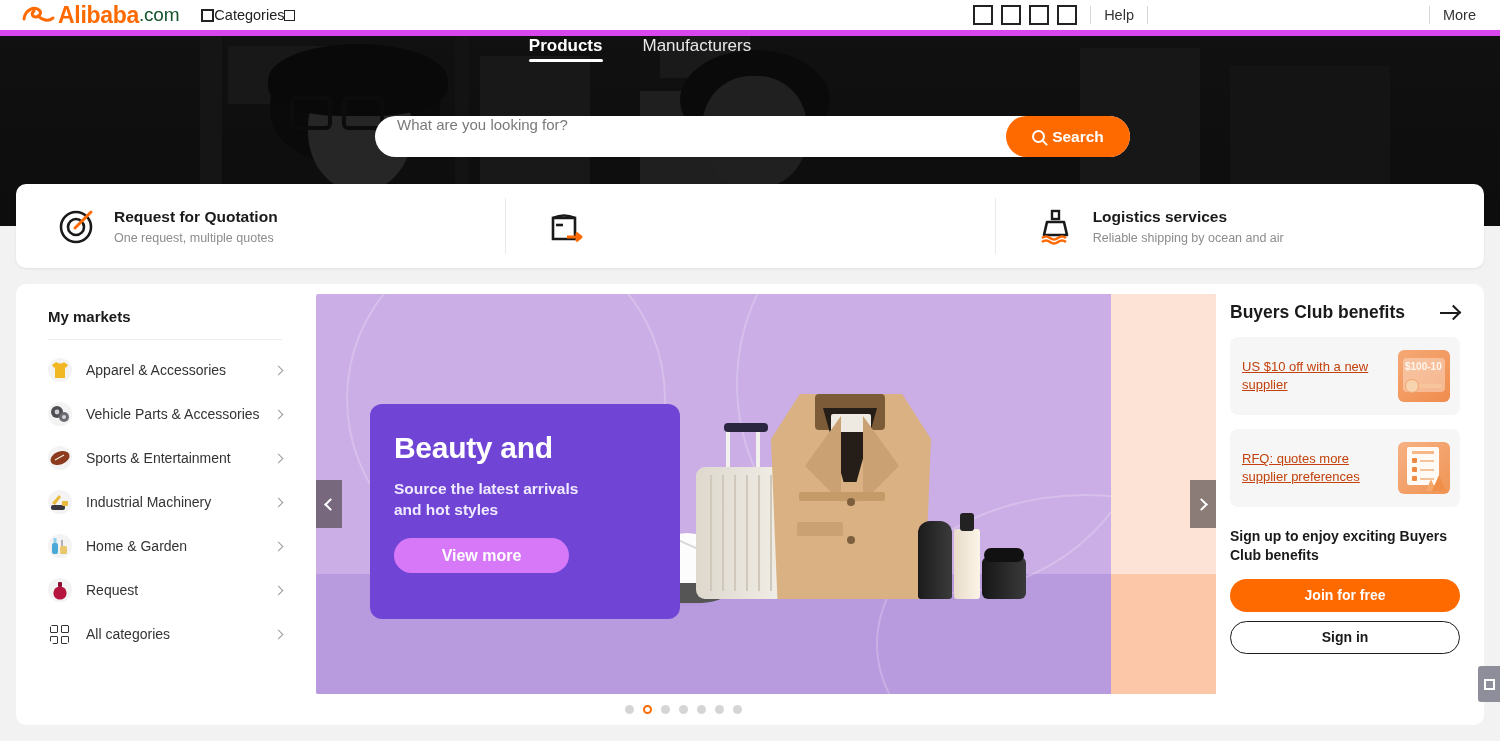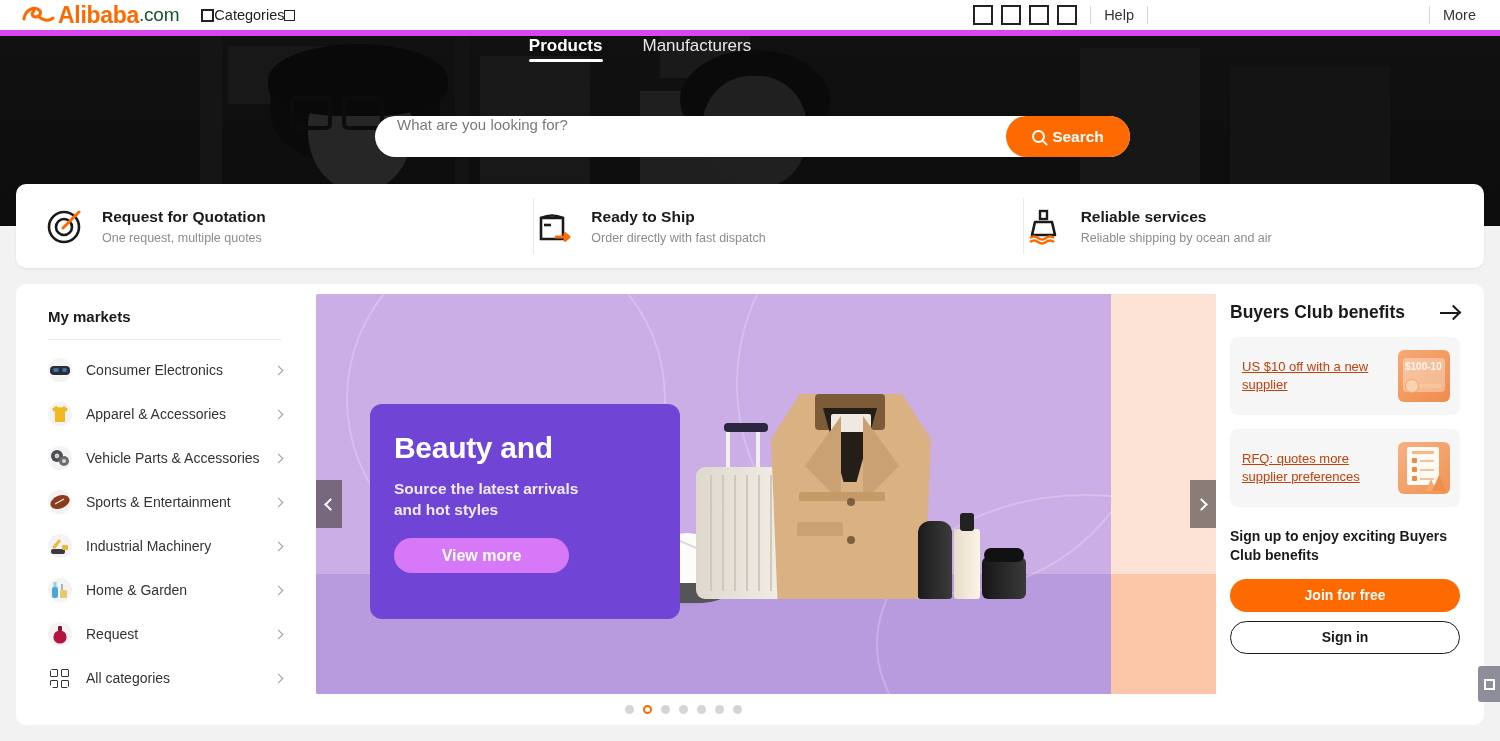--- a/index.html
+++ b/index.html
@@ -109,21 +109,21 @@
                 background:#fff; transform:rotate(45deg); }
 
   
   .svc-row {
     position:absolute; top:184px; left:16px;
     width:1468px; height:84px;
     background:#ffffff; border-radius:10px;
     display:flex; z-index:10;
     box-shadow:0 1px 3px rgba(0,0,0,0.07);
   }
-  .svc { flex:1; display:flex; align-items:center; position:relative;margin-left:28px; }
+  .svc { flex:1; display:flex; align-items:center; padding-left:40px; position:relative; }
   .svc + .svc::before {
     content:""; position:absolute; left:0; top:14px; bottom:14px; width:1px; background:#eaeaea;
   }
   .svc-ico { width:42px; height:42px; margin-right:16px; flex:none; position:relative; }
   .svc-txt h4 { font-size:15.5px; font-weight:bold; color:#1a1a1a; margin-bottom:5px; }
   .svc-txt p  { font-size:12.5px; color:#8c8c8c; }
 
   
   .main-card {
     position:absolute; top:284px; left:16px;
@@ -385,59 +385,44 @@
   <div class="svc">
     <span class="svc-ico">
       <svg width="42" height="42" viewBox="0 0 42 42">
         <path d="M8 13 h22 v21 h-22 z" fill="none" stroke="#1a1a1a" stroke-width="2.6"></path>
         <path d="M8 13 q11 -5 22 0" fill="none" stroke="#1a1a1a" stroke-width="2.6"></path>
         <line x1="11" y1="20" x2="18" y2="20" stroke="#1a1a1a" stroke-width="2.6"></line>
         <line x1="22" y1="32" x2="35" y2="32" stroke="#ff6a00" stroke-width="3"></line>
         <path d="M31 28 l5 4 l-5 4" fill="none" stroke="#ff6a00" stroke-width="3" stroke-linejoin="round"></path>
       </svg>
     </span>
-    <div class="svc-txt">
-      <h4>Ready to Ship</h4>
-      <p>Order directly with fast dispatch</p>
-    </div>
   </div>
 
   <div class="svc">
     <span class="svc-ico">
       <svg width="42" height="42" viewBox="0 0 42 42">
         <rect x="17" y="6" width="7" height="8" fill="none" stroke="#1a1a1a" stroke-width="2.4"></rect>
         <path d="M9 30 L12 17 h17 l3 13 z" fill="none" stroke="#1a1a1a" stroke-width="2.6" stroke-linejoin="round"></path>
         <path d="M7 33 q4 -3 8 0 q4 3 8 0 q4 -3 8 0" fill="none" stroke="#ff6a00" stroke-width="2.6"></path>
         <path d="M7 37 q4 -3 8 0 q4 3 8 0 q4 -3 8 0" fill="none" stroke="#ff6a00" stroke-width="2.6"></path>
       </svg>
     </span>
     <div class="svc-txt">
-      <h4>Reliable services</h4>
+      <h4>Logistics services</h4>
       <p>Reliable shipping by ocean and air</p>
     </div>
   </div>
 </div>
 
 <div class="main-card">
 
   <div class="sidebar">
     <div class="sb-title">My markets</div>
     <div class="sb-rule"></div>
 
-    <div class="sb-item">
-      <span class="sb-thumb">
-        <svg width="24" height="24" viewBox="0 0 24 24">
-            <rect x="2" y="8" width="20" height="9" rx="4" fill="#2b2b35"></rect>
-            <rect x="5" y="10" width="6" height="4" rx="2" fill="#3d6fa8"></rect>
-            <rect x="14" y="10" width="5" height="4" rx="2" fill="#3d6fa8"></rect>
-          </svg>
-      </span>
-      <span class="sb-label">Consumer Electronics</span>
-      <span class="chev-r"></span>
-    </div>
 
     <div class="sb-item">
       <span class="sb-thumb">
         <svg width="24" height="24" viewBox="0 0 24 24">
             <path d="M8 4 L4 7 L6 10 L7 9 V20 h10 V9 l1 1 l2-3 l-4-3 q-3 3 -8 0 z" fill="#f2b824"></path>
           </svg>
       </span>
       <span class="sb-label">Apparel &amp; Accessories</span>
       <span class="chev-r"></span>
     </div>

